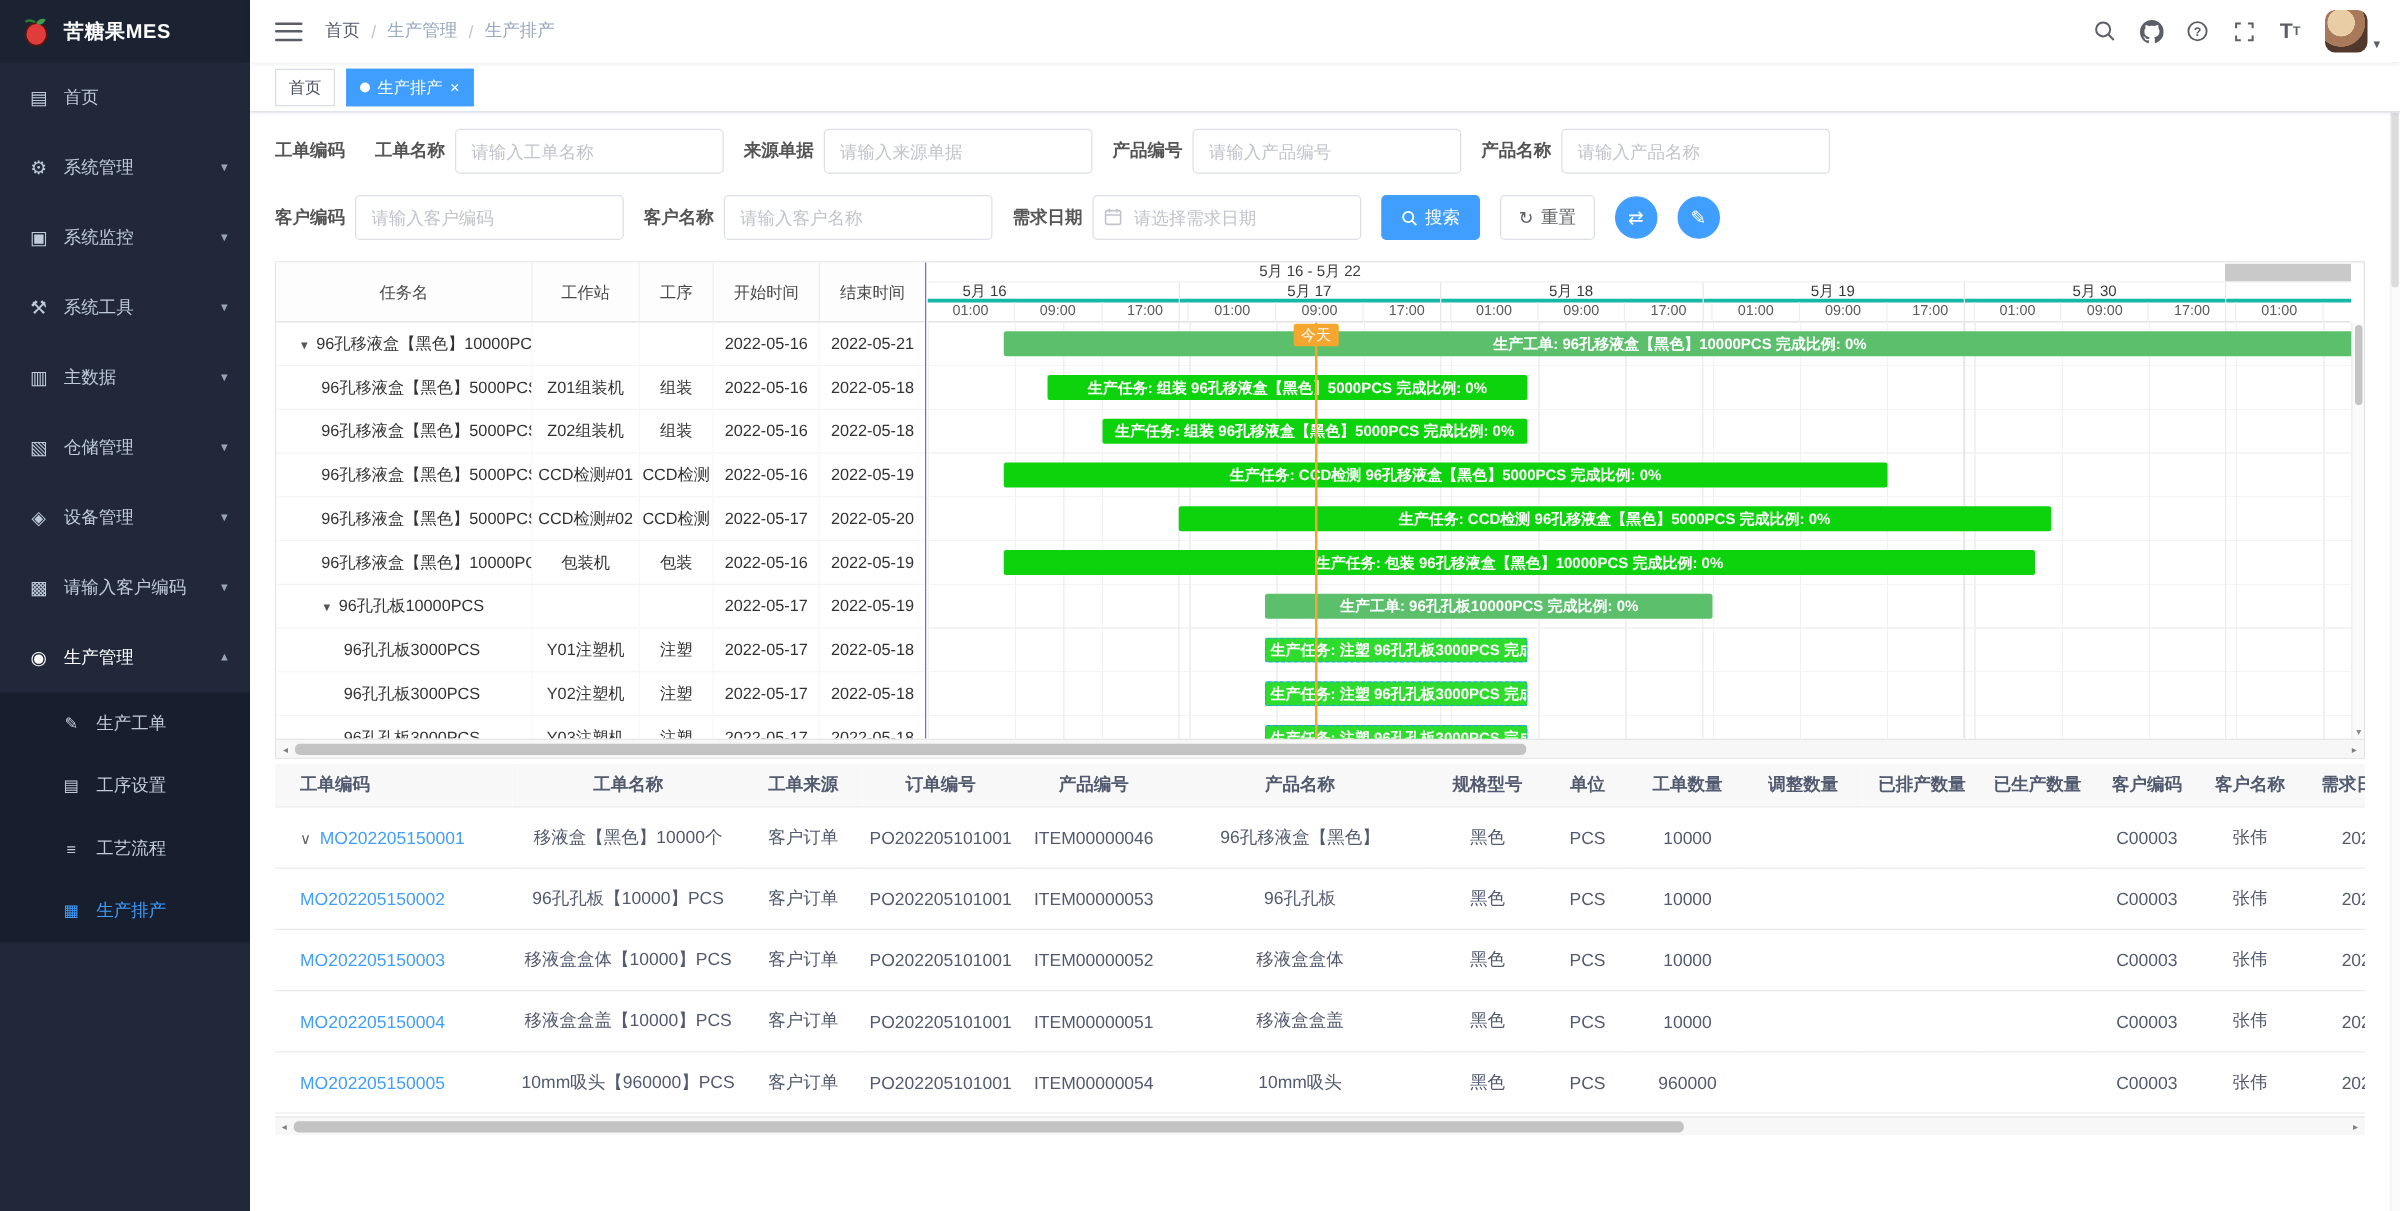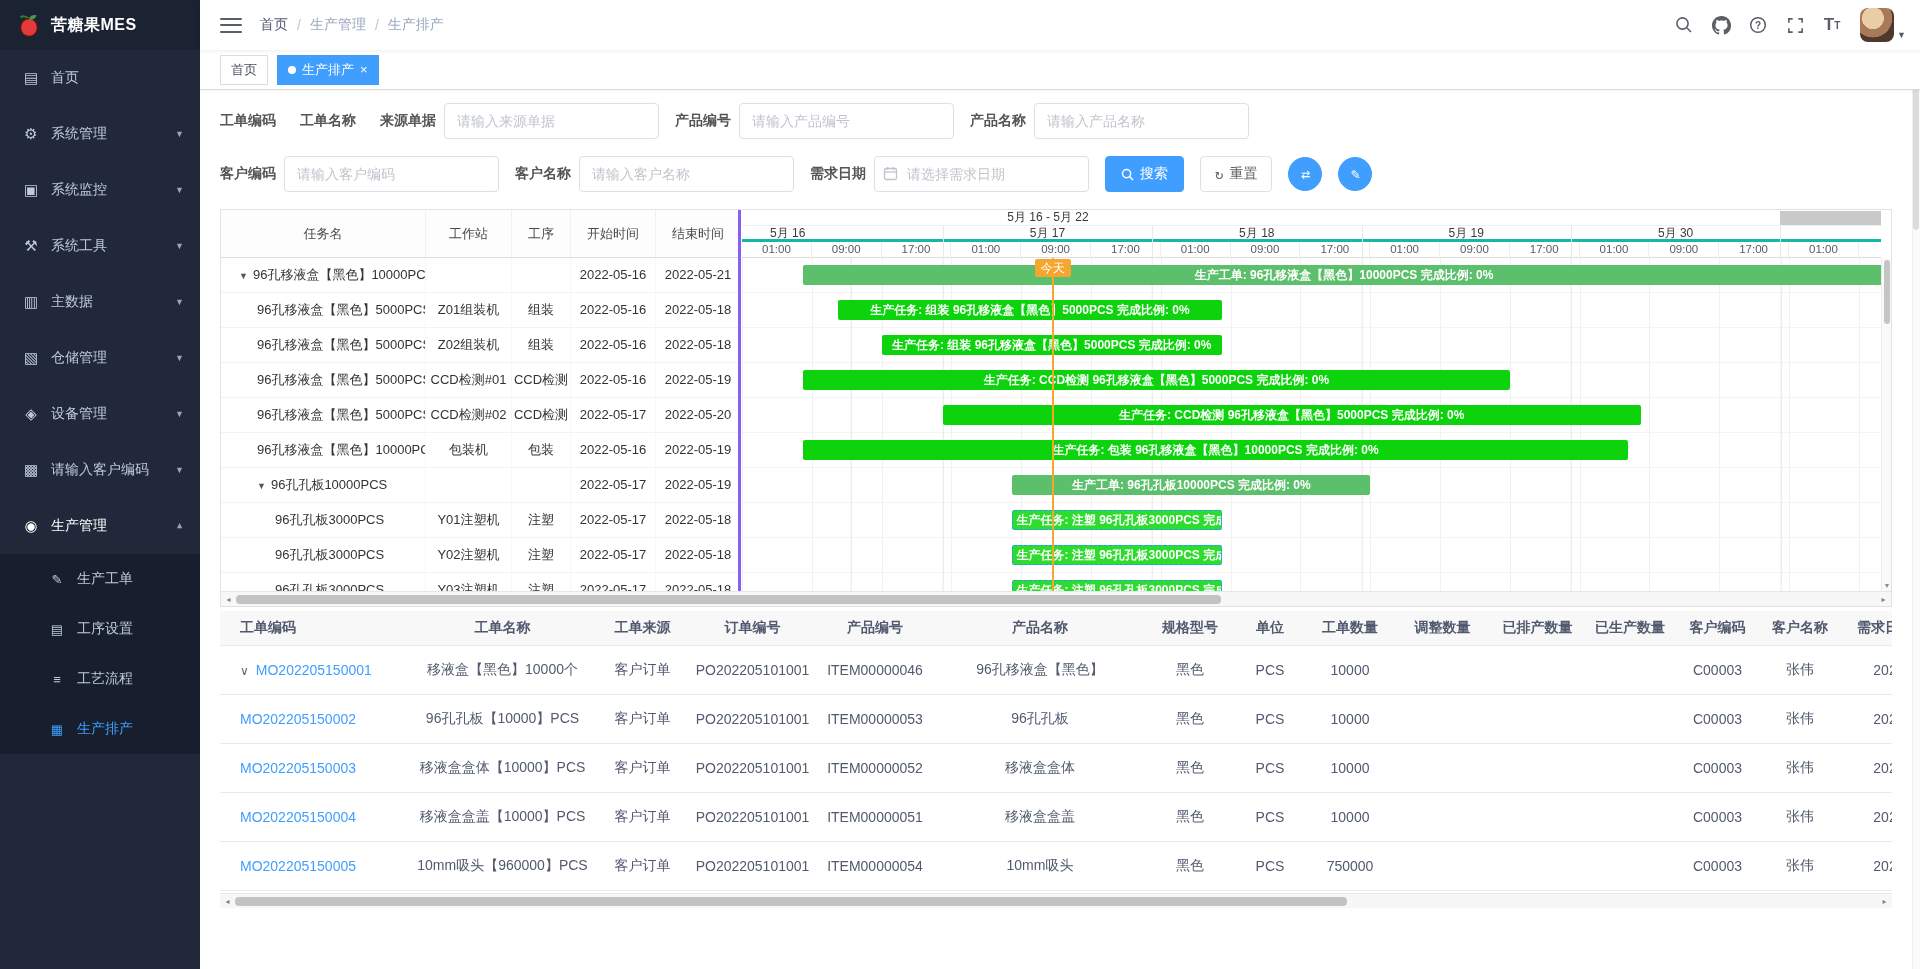--- a/index.html
+++ b/index.html
@@ -1,18 +1,18 @@
 <!DOCTYPE html>
 <html><head>
 <meta charset="utf-8">
 <style>
 *{margin:0;padding:0;box-sizing:border-box}
 html,body{width:1920px;height:969px;overflow:hidden}
 body{font-family:"Liberation Sans","DejaVu Sans",sans-serif;font-size:14px;color:#303133;background:#fff}
-button{font-family:Liberation Mono, monospace;outline:none;cursor:pointer}
+button{font-family:Liberation Sans, sans-serif;outline:none;cursor:pointer}
 .app{display:flex;width:100%;height:100%}
 
 .sidebar{width:200px;flex:none;background:#20283a;color:#bfcbd9;overflow:hidden}
 .logo{height:50px;display:flex;align-items:center;padding-left:16px;gap:9px;background:#1b2232;cursor:pointer}
 .logo-text{color:#fff;font-weight:700;font-size:16px;letter-spacing:.5px;white-space:nowrap}
 .m-item{height:56px;display:flex;align-items:center;padding:0 16px 0 20px;font-size:14px;cursor:pointer;white-space:nowrap}
 .m-icon{width:22px;margin-right:9px;font-size:15px;text-align:center;flex:none}
 .m-label{flex:1;overflow:hidden}
 .m-arrow{font-size:9px;color:#97a3b7}
 .m-item.expanded .m-arrow{transform:rotate(180deg)}
@@ -53,21 +53,21 @@
 .f-input::placeholder{color:#c0c4cc}
 .f-input.with-icon{padding-left:32px}
 .cal-ico{position:absolute;left:9px;top:10px}
 .btn{height:36px;border-radius:4px;font-size:14px;display:inline-flex;align-items:center;gap:6px}
 .btn-primary{background:#409eff;border:1px solid #409eff;color:#fff;padding:0 15px}
 .btn-plain{background:#fff;border:1px solid #dcdfe6;color:#606266;padding:0 14px;margin-left:16px}
 .btn-circle{width:34px;height:34px;border-radius:50%;background:#409eff;border:1px solid #409eff;color:#fff;display:inline-flex;align-items:center;justify-content:center;font-size:15px;margin-left:16px}
 .ico-s{font-size:14px}
 
 .gantt{position:relative;width:1672px;height:398px;border:1px solid #e2e2e2;background:#fff}
-.g-left{position:absolute;left:0;top:0;width:520px;height:381px;border-right:3px solid #8b5cf6;overflow:hidden;background:#fff}
+.g-left{position:absolute;left:0;top:0;width:520px;height:381px;border-right:1px solid #8b5cf6;overflow:hidden;background:#fff}
 .g-lhead{height:48px;display:flex;border-bottom:1px solid #ddd;background:#fdfdfd}
 .g-lhead .hc{line-height:47px;text-align:center;font-size:13px;color:#4a4a4a;border-right:1px solid #f0f0f0;overflow:hidden;white-space:nowrap;flex:none}
 .g-lbody{height:333px;overflow:hidden}
 .g-lrow{display:flex;height:35px;border-bottom:1px solid #f3f3f3;font-size:13px;color:#333;cursor:pointer;background:#fff}
 .g-lc{line-height:34px;border-right:1px solid #f7f7f7;overflow:hidden;white-space:nowrap;text-align:center;flex:none}
 .g-lc.name{text-align:left}
 .tri{display:inline-block;font-size:9px;color:#555;margin-right:5px;cursor:pointer}
 .g-right{position:absolute;left:521px;top:0;width:1139px;height:381px;overflow:hidden}
 .g-head{position:relative;height:48px;border-bottom:1px solid #ddd;background:#fff}
 .g-hrow1{position:absolute;top:0;left:0;right:0;height:16px;border-bottom:1px solid #f0f0f0}
@@ -247,20 +247,21 @@
         </div>
       </div>
 
     <div class="content">
       <div class="f-row" id="frow1">
           <div class="f-item">
             <label class="f-label">工单编码</label>
           </div>
           <div class="f-item">
             <label class="f-label">工单名称</label>
+            <div class="f-input-wrap"><input class="f-input" placeholder="请输入工单名称" style=""></div>
           </div>
           <div class="f-item">
             <label class="f-label">来源单据</label>
             <div class="f-input-wrap"><input class="f-input" placeholder="请输入来源单据" style=""></div>
           </div>
           <div class="f-item">
             <label class="f-label">产品编号</label>
             <div class="f-input-wrap"><input class="f-input" placeholder="请输入产品编号" style=""></div>
           </div>
           <div class="f-item">
@@ -558,21 +559,21 @@
                 </tr>
                 <tr>
                   <td class="c1"><span class="o-link">MO202205150005</span></td>
                   <td>10mm吸头【960000】PCS</td>
                   <td>客户订单</td>
                   <td>PO202205101001</td>
                   <td>ITEM00000054</td>
                   <td>10mm吸头</td>
                   <td>黑色</td>
                   <td>PCS</td>
-                  <td>750000</td>
+                  <td>960000</td>
                   <td></td>
                   <td></td>
                   <td></td>
                   <td>C00003</td>
                   <td>张伟</td>
                   <td>202</td>
                 </tr>
               </tbody>
             </table>
         </div>

